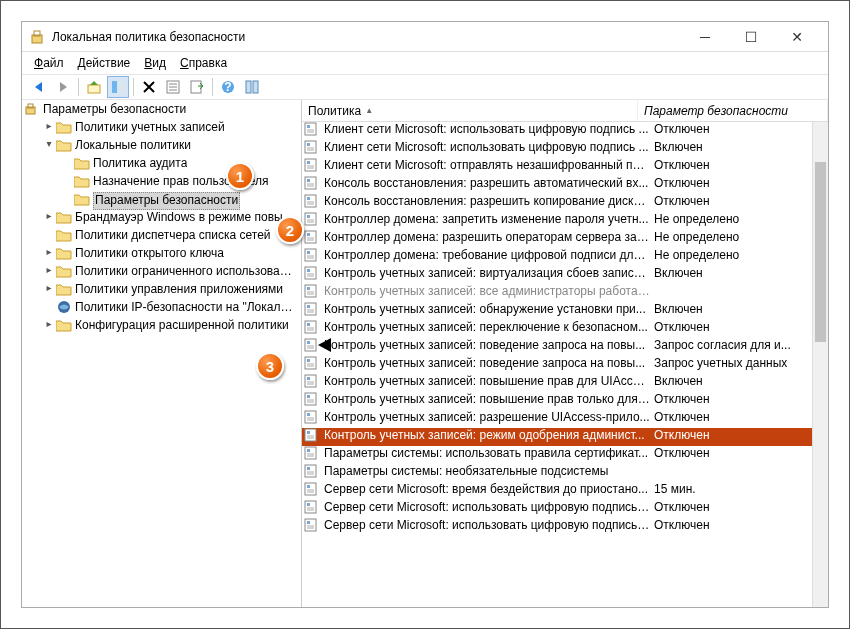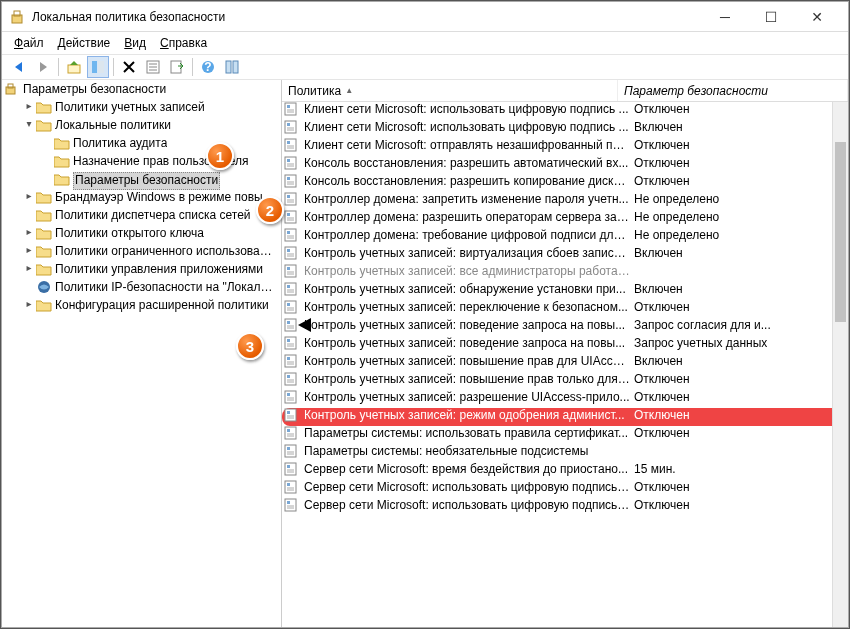--- a/index.html
+++ b/index.html
@@ -1,17 +1,17 @@
 <!DOCTYPE html>
 <html><head>
 <meta charset="utf-8">
 <style>
 *{box-sizing:border-box;margin:0;padding:0;font-family:"Segoe UI",Tahoma,sans-serif;font-size:12px;color:#000;}
 body{background:#fff;}
-.outer{border:1px solid #555;width:850px;height:629px;position:relative;background:#fff;padding:0;}
+.outer{border:1px solid #555;width:850px;height:629px;position:relative;background:#fff;padding:20px;}
 .window{border:1px solid #aaa;width:100%;height:100%;display:flex;flex-direction:column;background:#fff;position:relative;}
 .titlebar{display:flex;align-items:center;height:30px;padding:0 8px;border-bottom:1px solid #ddd;}
 .titlebar .ti{display:flex;align-items:center;gap:6px;flex:1;}
 .winbtns{display:flex;gap:0;}
 .winbtn{width:46px;height:30px;display:flex;align-items:center;justify-content:center;font-size:14px;color:#333;}
 .menubar{display:flex;gap:2px;padding:2px 6px;height:22px;align-items:center;}
 .menubar span{padding:2px 6px;text-decoration:underline;text-decoration-color:transparent;}
 .menubar span::first-letter{text-decoration:underline;}
 .toolbar{display:flex;gap:2px;padding:2px 6px;height:26px;align-items:center;border-top:1px solid #e5e5e5;border-bottom:1px solid #e5e5e5;}
 .tbtn{width:22px;height:22px;display:flex;align-items:center;justify-content:center;border:1px solid transparent;}
@@ -25,21 +25,21 @@
 .folder{width:16px;height:14px;flex-shrink:0;margin-right:3px;}
 .lbl{overflow:hidden;text-overflow:ellipsis;}
 .list{flex:1;display:flex;flex-direction:column;overflow:hidden;position:relative;}
 .list-header{display:flex;height:22px;border-bottom:1px solid #ddd;background:#fff;}
 .col-h{padding:3px 6px;border-right:1px solid #eee;display:flex;align-items:center;gap:4px;}
 .col-pol{width:336px;}
 .col-set{flex:1;font-style:italic;}
 .sort-arrow{font-size:8px;color:#666;}
 .list-body{flex:1;overflow:hidden;}
 .list-row{display:flex;height:18px;align-items:flex-start;white-space:nowrap;}
-.list-row.sel{background:#ef4444;color:#fff;border-radius:8px;}
+.list-row.sel{background:#c2410c;color:#fff;}
 .list-row.sel .c1,.list-row.sel .c2{color:#fff;}
 .list-row.dim .c1{color:#888;}
 .pol-icon{width:16px;height:14px;flex-shrink:0;margin:0 4px 0 2px;}
 .c1{width:330px;overflow:hidden;text-overflow:ellipsis;padding-right:4px;}
 .c2{flex:1;overflow:hidden;text-overflow:ellipsis;}
 .scroll-v{position:absolute;right:0;top:22px;bottom:0;width:16px;background:#f0f0f0;border-left:1px solid #ddd;}
 .scroll-thumb{position:absolute;left:2px;right:2px;top:40px;height:180px;background:#c2c2c2;}
 .callout{position:absolute;width:28px;height:28px;border-radius:50%;background:radial-gradient(circle at 35% 30%,#ff9a4d,#e65c00 70%);border:2px solid #fff;box-shadow:1px 2px 3px rgba(0,0,0,0.4);color:#fff;font-weight:bold;font-size:15px;display:flex;align-items:center;justify-content:center;z-index:10;}
 .arrow3{position:absolute;left:296px;top:316px;width:0;height:0;border-top:7px solid transparent;border-bottom:7px solid transparent;border-right:13px solid #000;z-index:9;}
 svg{display:block;}

